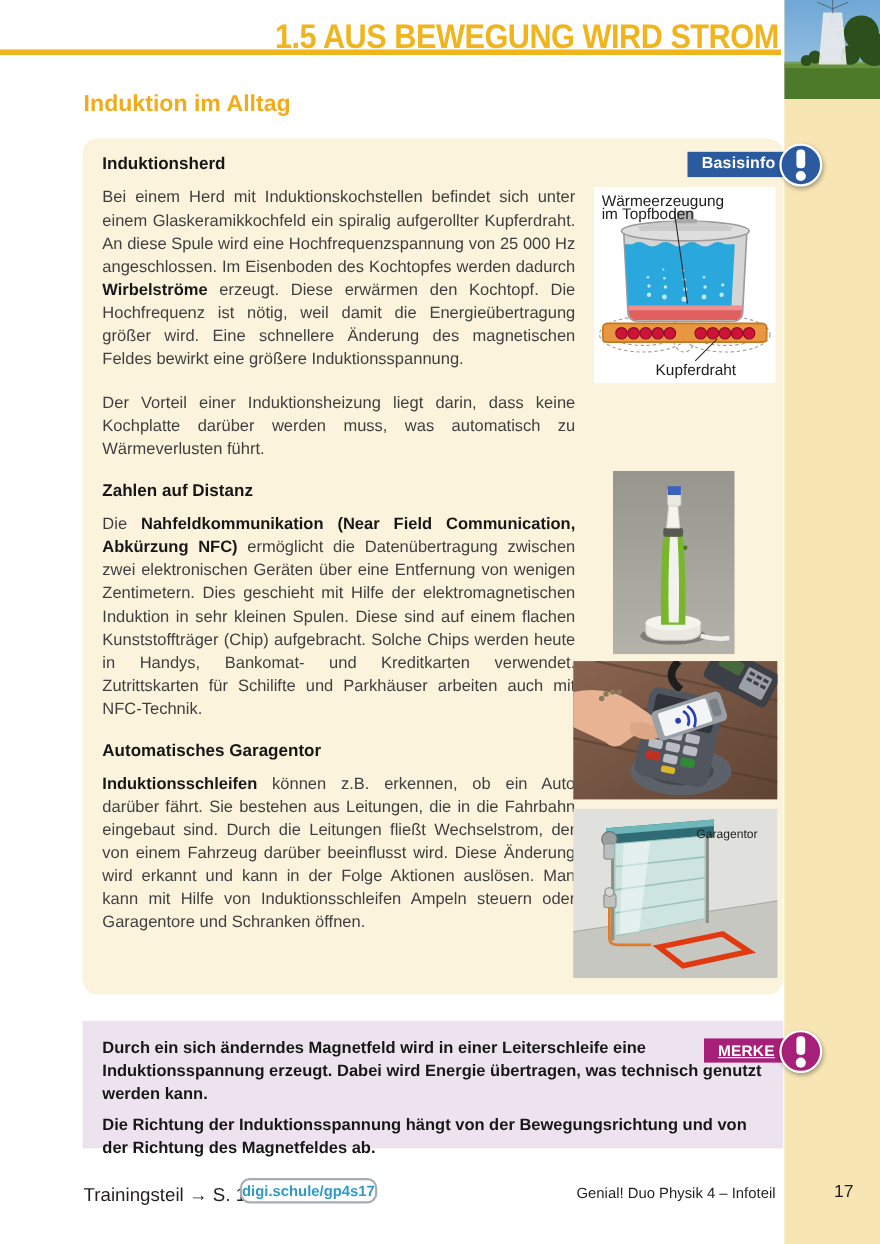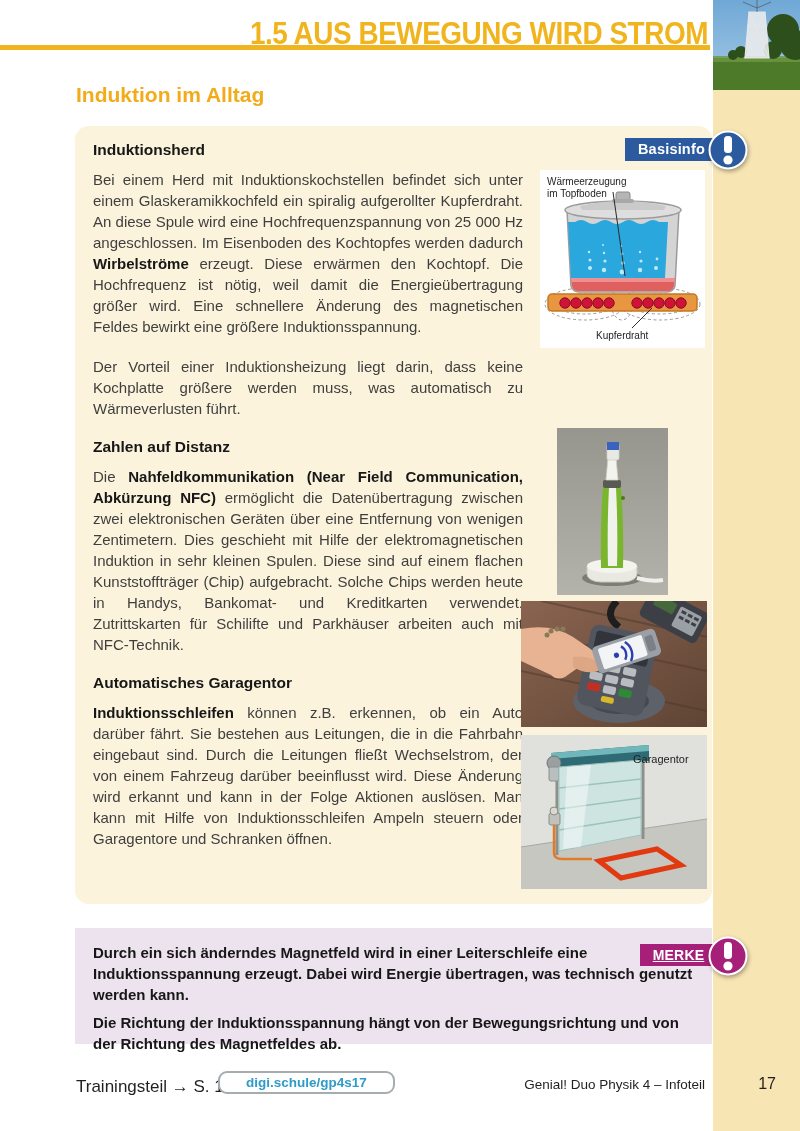--- a/index.html
+++ b/index.html
@@ -50,21 +50,21 @@
   .excl-icon.blue    { left:708px; top:129px; }
   .excl-icon.magenta { left:708px; top:935px; }
 
   
   .figure { position:absolute; overflow:hidden; }
   .fig-stove      { left:465px; top:44px;  width:165px; height:178px; background:#ffffff; }
   .fig-toothbrush { left:482px; top:302px; width:111px; height:167px; }
   .fig-nfc        { left:446px; top:475px; width:186px; height:126px; }
   .fig-garage     { left:446px; top:609px; width:186px; height:154px; }
   .figure svg { display:block; }
-  .fig-label { position:absolute; color:#1d1d1d; font-size:10px; line-height:12px; }
+  .fig-label { position:absolute; color:#1d1d1d; font-size:14px; line-height:12px; }
   .lbl-heat   { left:7px; top:6px; }
   .lbl-copper { left:56px; top:160px; }
   .lbl-garage { left:112px; top:18px; font-size:11px; color:#222; }
 
   
   .merke-box {
     position:absolute; left:75px; top:928px; width:637px; height:116px;
     background:#ede3ee; padding:14px 18px 4px 18px;
   }
   .merke-box p {
@@ -72,21 +72,21 @@
     width:608px; margin-bottom:7px;
   }
 
   
   .footer-left {
     position:absolute; left:76px; top:1077px; font-size:17px; color:#231f20;
   }
   .digi-link {
     position:absolute; left:218px; top:1071px;
     font-size:13.5px; font-weight:bold; color:#2e9bc8;
-    border:2px solid #a6adb1; border-radius:9px; padding:2px 26px; background:#ffffff;
+    border:2px solid #a6adb1; border-radius:9px; padding:2px 0; background:#ffffff;
   }
   .footer-right {
     position:absolute; right:95px; top:1077px; font-size:13.5px; color:#231f20;
   }
   .page-number {
     position:absolute; right:24px; top:1075px; font-size:16px; color:#231f20;
   }
 </style>
 </head>
 <body>
@@ -127,21 +127,21 @@
           <line x1="30" y1="2" x2="44" y2="8"></line>
           <line x1="58" y1="2" x2="44" y2="8"></line>
       </g>
     </svg>
   </div>
 
   <div class="info-box">
     <div class="text-col">
       <h3>Induktionsherd</h3>
       <p><span>Bei einem Herd mit Induktionskochstellen befindet sich unter einem Glaskeramikkochfeld ein spiralig aufgerollter Kupferdraht. An diese Spule wird eine Hochfrequenzspannung von 25 000 Hz angeschlossen. Im Eisenboden des Kochtopfes werden dadurch </span><b>Wirbelströme</b><span> erzeugt. Diese erwärmen den Kochtopf. Die Hochfrequenz ist nötig, weil damit die Energieübertragung größer wird. Eine schnellere Änderung des magnetischen Feldes bewirkt eine größere Induktionsspannung.</span></p>
-      <p class="sect-gap">Der Vorteil einer Induktionsheizung liegt darin, dass keine Kochplatte größere werden muss, was automatisch zu Wärmeverlusten führt.</p>
+      <p class="sect-gap">Der Vorteil einer Induktionsheizung liegt darin, dass keine Kochplatte darüber werden muss, was automatisch zu Wärmeverlusten führt.</p>
       <h3 class="sect-gap">Zahlen auf Distanz</h3>
       <p><span>Die </span><b>Nahfeldkommunikation (Near Field Communication, Abkürzung NFC)</b><span> ermöglicht die Datenübertragung zwischen zwei elektronischen Geräten über eine Entfernung von wenigen Zentimetern. Dies geschieht mit Hilfe der elektromagnetischen Induktion in sehr kleinen Spulen. Diese sind auf einem flachen Kunststoffträger (Chip) aufgebracht. Solche Chips werden heute in Handys, Bankomat- und Kreditkarten verwendet. Zutrittskarten für Schilifte und Parkhäuser arbeiten auch mit NFC-Technik.</span></p>
       <h3 class="sect-gap">Automatisches Garagentor</h3>
       <p><b>Induktionsschleifen</b><span> können z.B. erkennen, ob ein Auto darüber fährt. Sie bestehen aus Leitungen, die in die Fahrbahn eingebaut sind. Durch die Leitungen fließt Wechselstrom, der von einem Fahrzeug darüber beeinflusst wird. Diese Änderung wird erkannt und kann in der Folge Aktionen auslösen. Man kann mit Hilfe von Induktionsschleifen Ampeln steuern oder Garagentore und Schranken öffnen.</span></p>
     </div>
 
     <div class="figure fig-stove">
       <svg width="165" height="178" viewBox="0 0 165 178">
         <rect width="165" height="178" fill="#ffffff"></rect>
 

